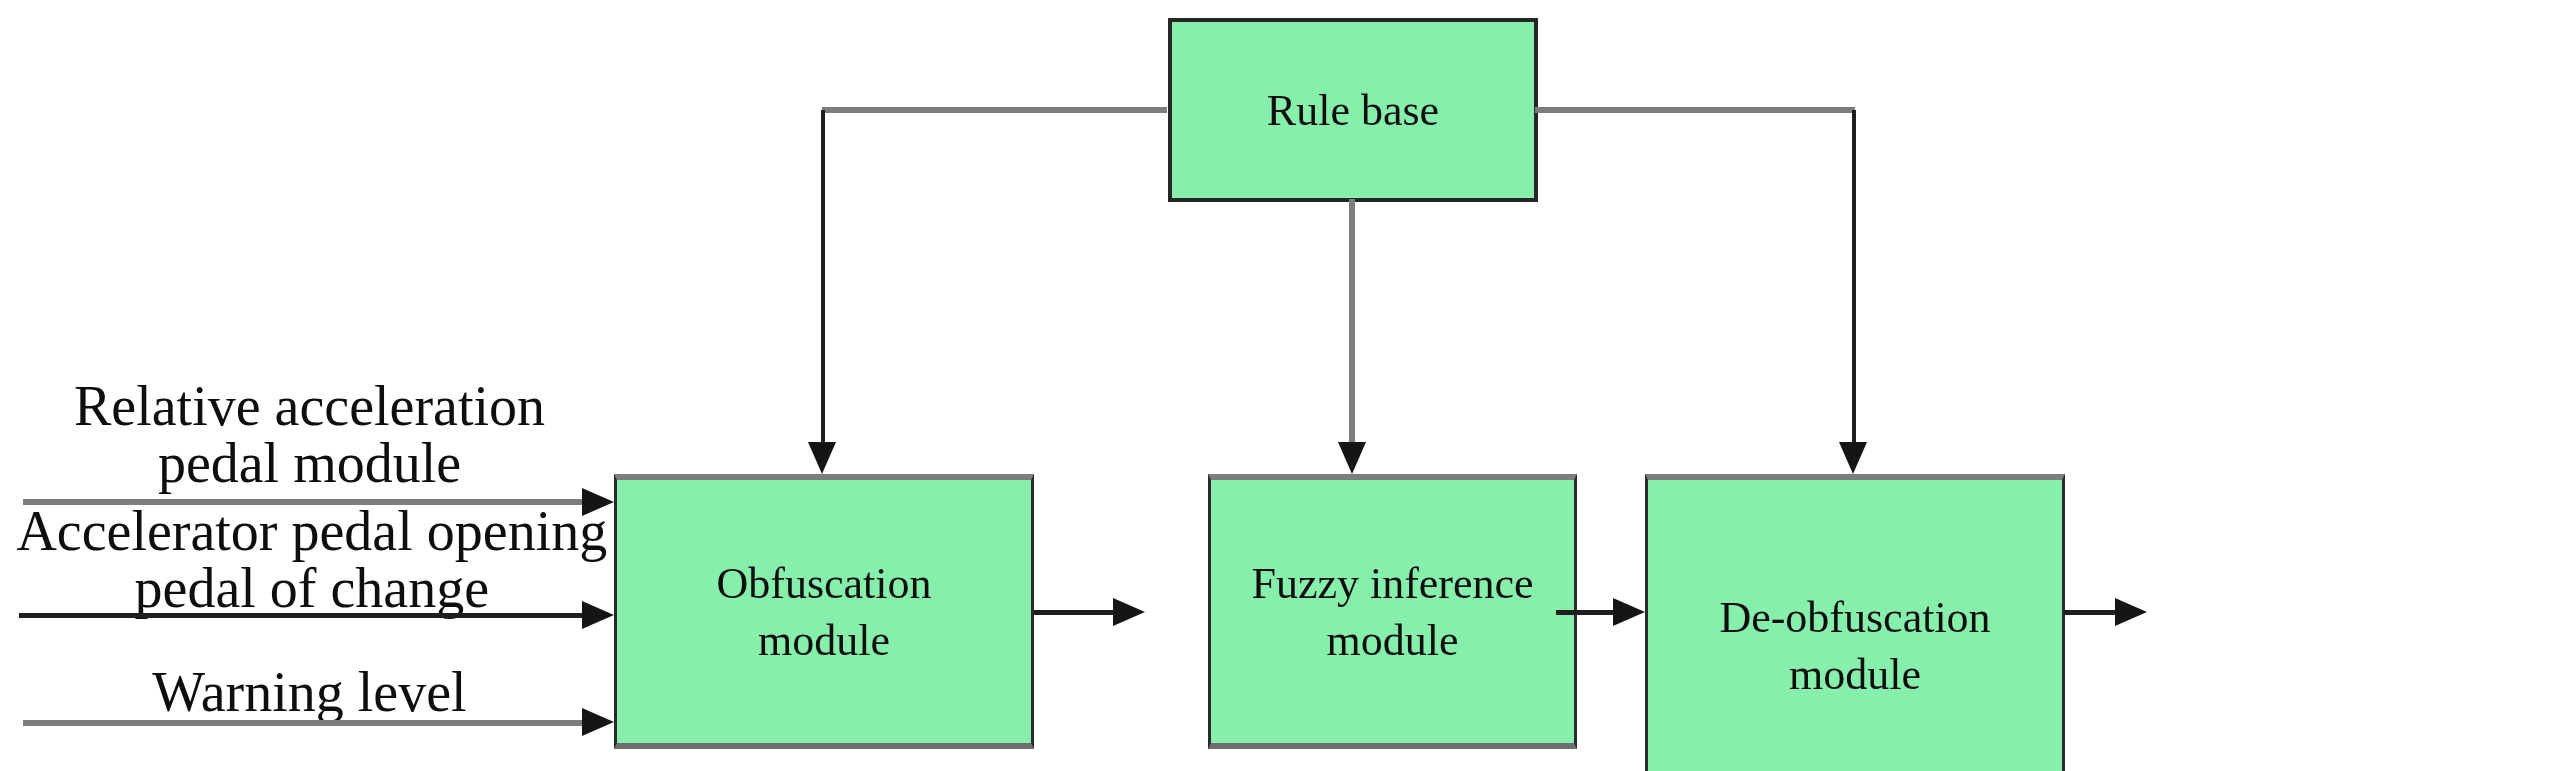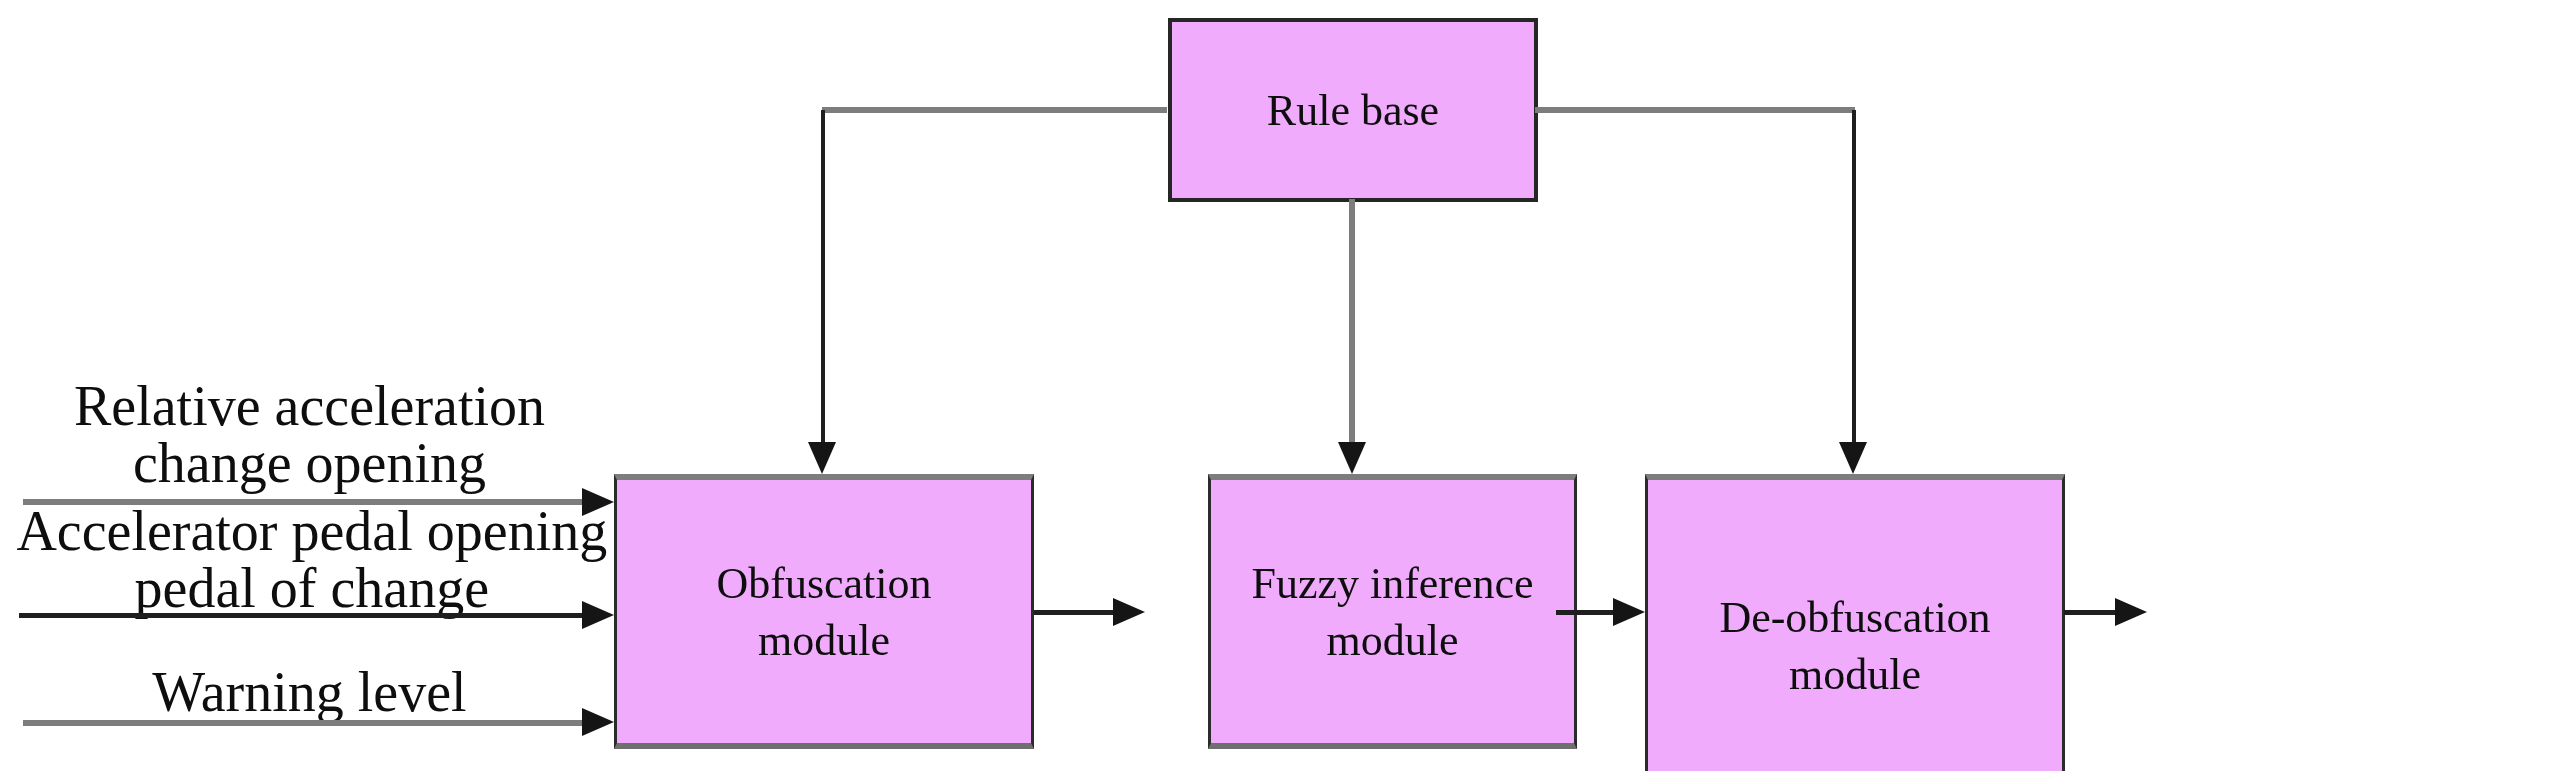--- a/index.html
+++ b/index.html
@@ -4,21 +4,21 @@
 <style>
   html,body{margin:0;padding:0;background:#ffffff;}
   .diagram{
     position:relative;width:2576px;height:772px;background:#ffffff;
     font-family:"Liberation Serif","DejaVu Serif",serif;color:#0e0e0e;
     overflow:hidden;
   }
   .box{
     position:absolute;box-sizing:border-box;
     display:flex;align-items:center;justify-content:center;
-    text-align:center;font-size:44px;line-height:57px;background:#f0abfc;
+    text-align:center;font-size:44px;line-height:57px;background:#86efac;
   }
   .box .label span{display:block;}
   .box.rule{border:4.5px solid #262626;}
   .box.module{
     border-top:6px solid #7d7d7d;border-bottom:6px solid #6f6f6f;
     border-left:3.8px solid #2b2b2b;border-right:3.8px solid #2b2b2b;
   }
   #node-rule-base{left:1168px;top:18px;width:370px;height:184px;}
   #node-obfuscation{left:614px;top:474px;width:420px;height:275px;}
   #node-fuzzy{left:1208px;top:474px;width:369px;height:275px;}
@@ -91,21 +91,21 @@
 
   <div class="vline gray" id="c-rb-mid-v"></div>
   <div class="arr-down" id="a-rb-mid"></div>
 
   <div class="hline gray" id="c-rb-right-h"></div>
   <div class="vline dark" id="c-rb-right-v"></div>
   <div class="arr-down" id="a-rb-right"></div>
 
   <div class="input-label" id="input-label-1">
     <span>Relative acceleration</span>
-    <span>change opening</span>
+    <span>pedal module</span>
   </div>
   <div class="input-label" id="input-label-2">
     <span>Accelerator pedal opening</span>
     <span>pedal of change</span>
   </div>
   <div class="input-label" id="input-label-3">
     <span>Warning level</span>
   </div>
 
   <div class="hline gray" id="in-line-1"></div>

